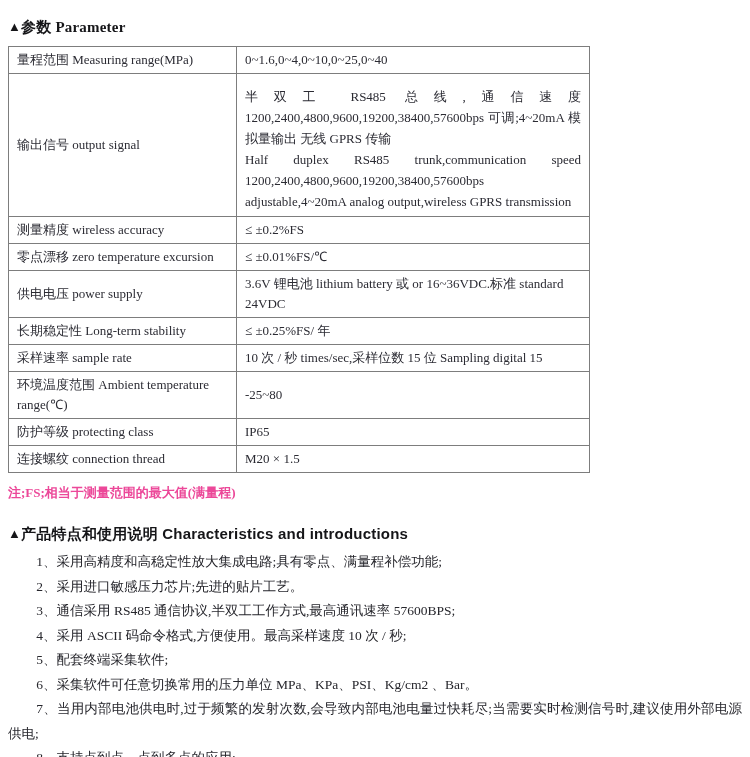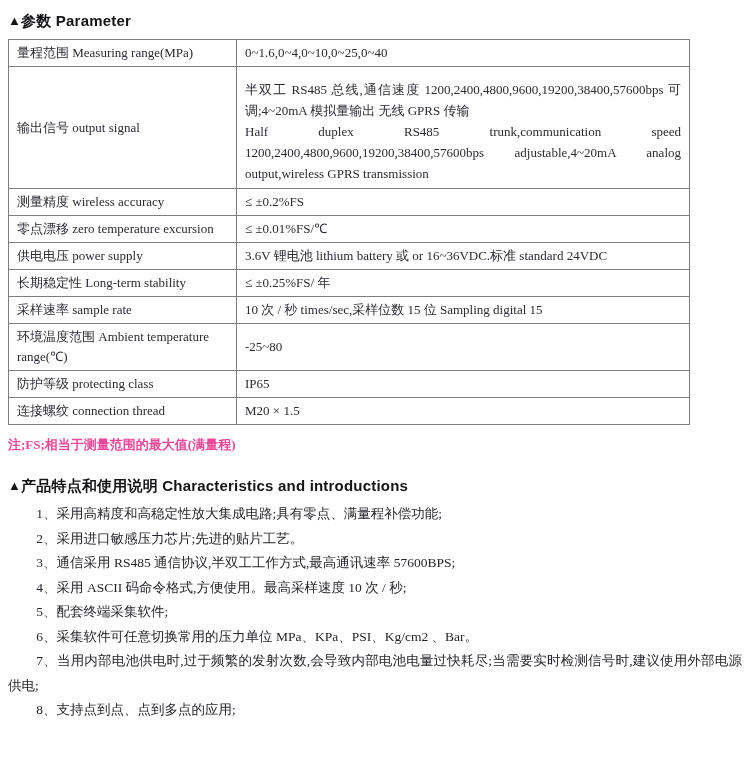--- a/index.html
+++ b/index.html
@@ -14,27 +14,27 @@
 
   
   .section-heading {
     font-family: "Liberation Sans", sans-serif;
     font-weight: bold;
     font-size: 15px;
     line-height: 21px;
     color: #151518;
     letter-spacing: 0.2px;
   }
-  .heading-parameter { margin: 10px 0 8px 0; }
+  .heading-parameter { margin: 16px 0 8px 0; font-family: Liberation Serif, serif; }
   .heading-characteristics { margin: 22px 0 6px 0; }
   .tri-icon { font-size: 13px; vertical-align: 1px; }
 
   
   table.param-table {
-    width: 682px;
+    width: 582px;
     border-collapse: collapse;
     table-layout: fixed;
   }
   .param-table td {
     border: 1px solid #7d7d7d;
     padding: 3px 8px;
     font-size: 13px;
     line-height: 20px;
     vertical-align: middle;
     height: 27px;

